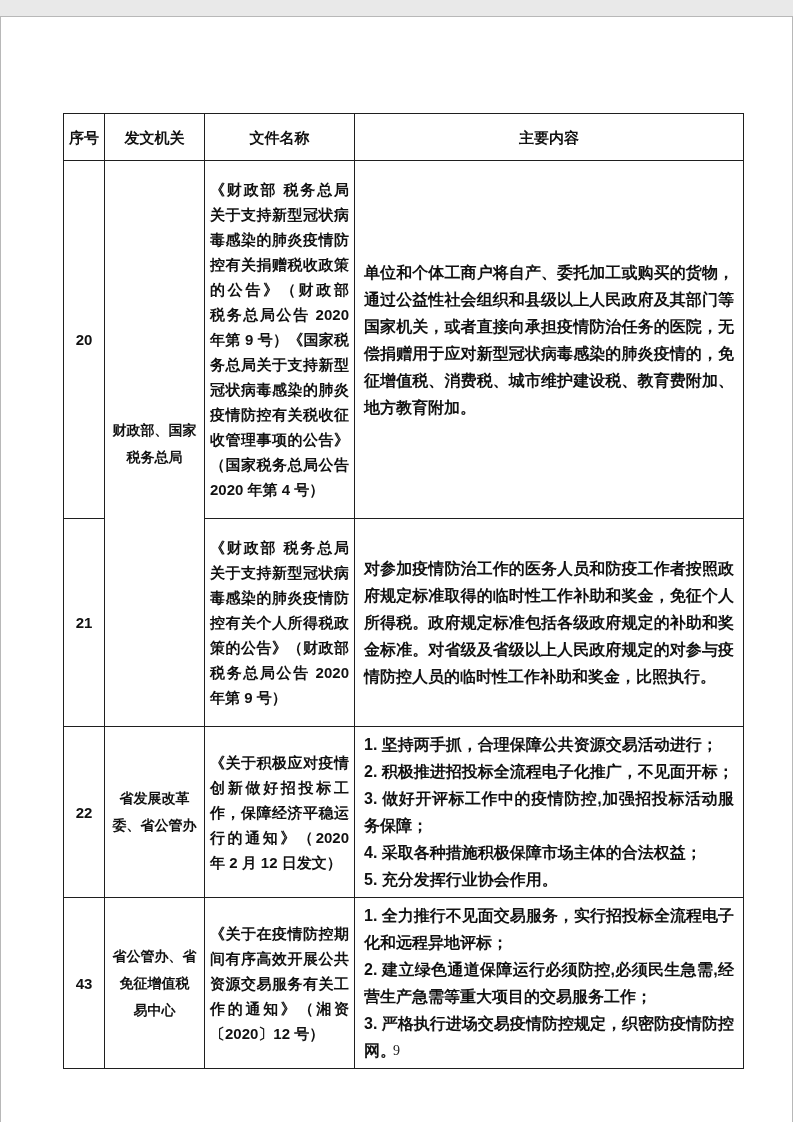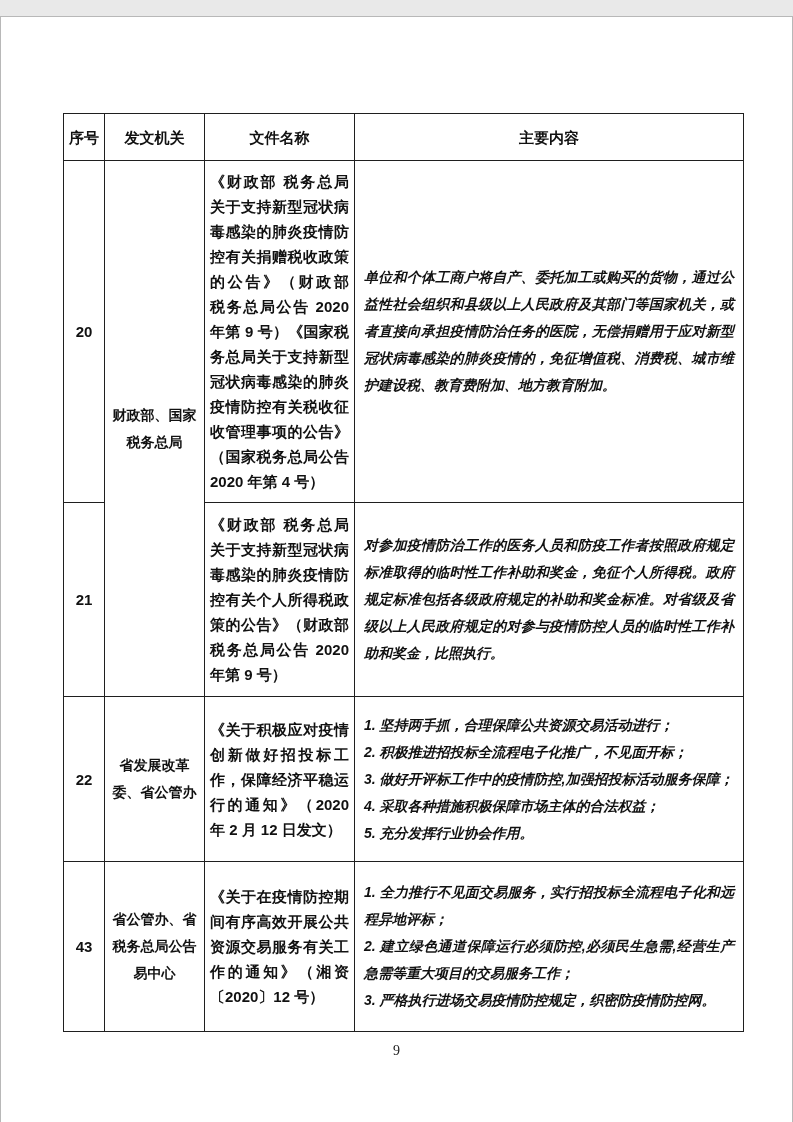--- a/index.html
+++ b/index.html
@@ -55,31 +55,30 @@
   td.cell-agency {
     text-align: center;
     font-size: 14px;
     line-height: 27px;
     padding: 14px 2px;
   }
   .agency-line { white-space: nowrap; }
   td.cell-doc {
     font-size: 15px;
     line-height: 25px;
-    padding: 8px 5px;
+    padding: 16px 5px;
     text-align: justify;
     text-justify: inter-character;
   }
   td.cell-main {
-    font-size: 14px;
+    font-size: 16px;
     line-height: 27px;
     padding: 4px 9px;
     text-align: justify;
     text-justify: inter-character;
-    font-style: italic;
   }
   .content-item { text-align: justify; text-justify: inter-character; }
   .page-number {
     position: absolute;
     top: 1026px;
     left: 0;
     width: 100%;
     text-align: center;
     font-family: "Liberation Serif", serif;
     font-size: 14px;
@@ -136,21 +135,21 @@
         <div class="content-item">3. 做好开评标工作中的疫情防控,加强招投标活动服务保障；</div>
         <div class="content-item">4. 采取各种措施积极保障市场主体的合法权益；</div>
         <div class="content-item">5. 充分发挥行业协会作用。</div>
       </td>
     </tr>
 
     <tr class="r-23">
       <td class="cell-no">43</td>
       <td class="cell-agency">
         <div class="agency-line">省公管办、省</div>
-        <div class="agency-line">税务总局公告</div>
+        <div class="agency-line">免征增值税</div>
         <div class="agency-line">易中心</div>
       </td>
       <td class="cell-doc">《关于在疫情防控期间有序高效开展公共资源交易服务有关工作的通知》（湘资〔2020〕12 号）</td>
       <td class="cell-main">
         <div class="content-item">1. 全力推行不见面交易服务，实行招投标全流程电子化和远程异地评标；</div>
         <div class="content-item">2. 建立绿色通道保障运行必须防控,必须民生急需,经营生产急需等重大项目的交易服务工作；</div>
         <div class="content-item">3. 严格执行进场交易疫情防控规定，织密防疫情防控网。</div>
       </td>
     </tr>
   </tbody>

